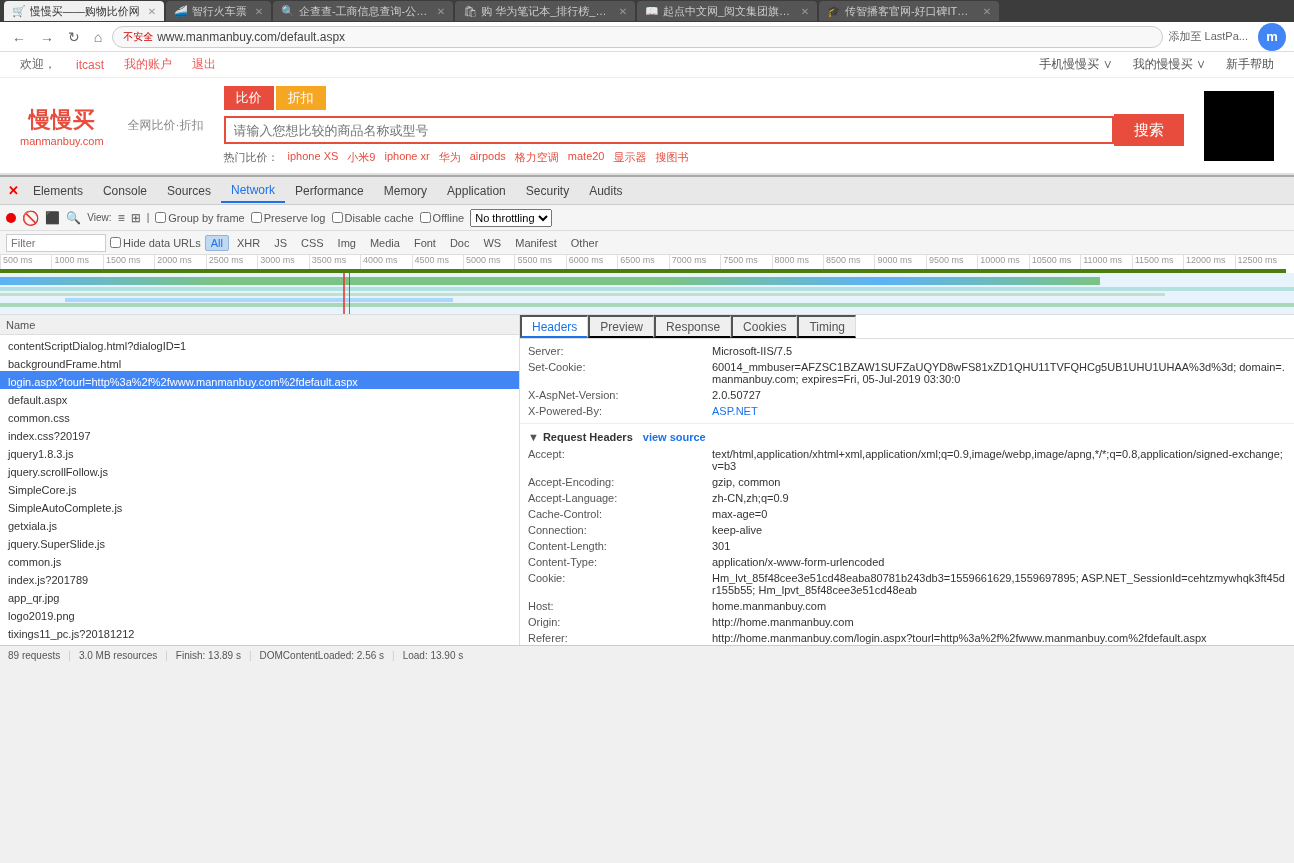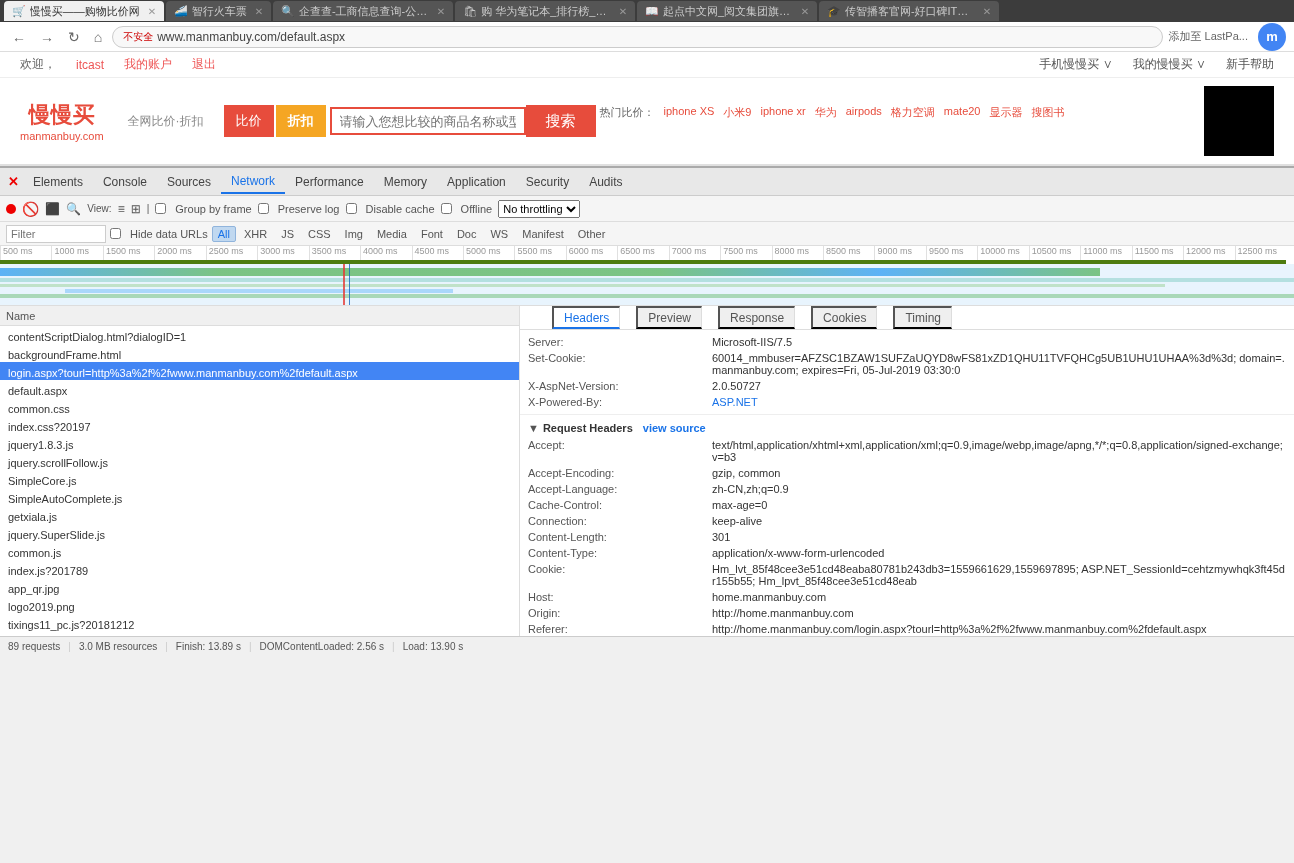--- a/index.html
+++ b/index.html
@@ -20,41 +20,41 @@
 
     
     .website-area { background: #fff; border-bottom: 2px solid #e0e0e0; }
     .site-nav { display: flex; align-items: center; padding: 4px 20px; gap: 20px; font-size: 12px; color: #666; border-bottom: 1px solid #eee; }
     .site-nav a { color: #e55; text-decoration: none; }
     .site-header { display: flex; align-items: center; padding: 8px 20px; gap: 20px; }
     .logo-area { display: flex; flex-direction: column; align-items: center; }
     .logo-text { color: #e74c3c; font-size: 22px; font-weight: bold; font-family: 'SimSun', serif; }
     .logo-sub { color: #e74c3c; font-size: 11px; }
     .logo-slogan { color: #888; font-size: 12px; margin-left: 4px; }
-    .search-area { display: flex; flex-direction: row; gap: 4px; flex: 1; }
+    .search-area { display: flex; flex-direction: column; gap: 4px; flex: 1; }
     .search-tabs { display: flex; gap: 2px; }
     .search-tab { padding: 3px 12px; font-size: 13px; cursor: pointer; border: none; background: #e74c3c; color: #fff; }
-    .search-tab.inactive { background: #f5a623; font-weight: bold; }
+    .search-tab.inactive { background: #f5a623; }
     .search-box-row { display: flex; align-items: center; }
     .search-input { flex: 1; height: 28px; border: 2px solid #e74c3c; padding: 0 8px; font-size: 13px; outline: none; }
     .search-btn { background: #e74c3c; color: #fff; border: none; height: 32px; padding: 0 20px; font-size: 15px; cursor: pointer; }
     .hot-search { font-size: 11px; color: #666; display: flex; gap: 9px; }
     .hot-search span { color: #666; }
     .hot-search a { color: #e74c3c; text-decoration: none; }
     .qr-box { width: 60px; height: 60px; background: #000; }
 
     
     .devtools { background: #f5f5f5; border-top: 2px solid #aaa; display: flex; flex-direction: column; height: 490px; }
     .devtools-tabs { display: flex; align-items: center; background: #e8e8e8; border-bottom: 1px solid #ccc; height: 28px; padding: 0 4px; }
     .devtools-tab { padding: 4px 10px; font-size: 12px; color: #444; cursor: pointer; border: none; background: none; }
     .devtools-tab.active { color: #1a73e8; border-bottom: 2px solid #1a73e8; }
     .devtools-toolbar { display: flex; align-items: center; gap: 6px; padding: 3px 6px; background: #f5f5f5; border-bottom: 1px solid #ddd; height: 26px; }
     .filter-row { display: flex; align-items: center; gap: 4px; padding: 2px 6px; background: #f5f5f5; border-bottom: 1px solid #ddd; height: 24px; }
     .filter-input { height: 18px; font-size: 11px; padding: 0 4px; border: 1px solid #ccc; width: 100px; }
-    .filter-label { font-size: 11px; color: #555; display: flex; align-items: center; gap: 9px; }
+    .filter-label { font-size: 11px; color: #555; display: flex; align-items: center; gap: 2px; }
     .type-filter { display: flex; gap: 2px; }
     .type-btn { font-size: 11px; padding: 1px 5px; background: none; border: 1px solid transparent; cursor: pointer; color: #555; border-radius: 2px; }
     .type-btn.active { background: #c0d8f0; color: #1a73e8; border-color: #90b4dc; }
 
     
     .timeline { background: #fff; border-bottom: 1px solid #ddd; height: 60px; display: flex; position: relative; overflow: hidden; }
     .timeline-ticks { position: absolute; top: 0; left: 0; right: 8px; height: 18px; display: flex; font-size: 9px; color: #999; border-bottom: 4px solid #4d7c0f; }
     .tick { flex: 1; border-left: 1px solid #e0e0e0; padding-left: 2px; }
     .timeline-bars { position: absolute; top: 18px; left: 0; right: 0; bottom: 0; background: #e8f4fd; }
 
@@ -62,21 +62,21 @@
     .main-content { display: flex; flex: 1; overflow: hidden; height: calc(490px - 115px); }
 
     
     .file-list { width: 520px; border-right: 1px solid #ddd; overflow-y: auto; background: #fff; }
     .file-list-header { display: flex; align-items: center; padding: 2px 6px; background: #f0f0f0; border-bottom: 1px solid #ddd; font-size: 11px; color: #555; height: 20px; }
     .file-item { padding: 2px 8px; font-size: 11px; color: #333; cursor: pointer; white-space: nowrap; overflow: hidden; text-overflow: ellipsis; height: 18px; line-height: 18px; }
     .file-item.selected { background: #4285f4; color: #fff; }
 
     
     .detail-panel { flex: 1; overflow-y: auto; background: #fff; }
-    .detail-tabs { display: flex; gap: 16px; border-bottom: 1px solid #ddd; height: 24px; padding-left: 32px; }
+    .detail-tabs { display: flex; gap: 0; border-bottom: 1px solid #ddd; height: 24px; }
     .detail-tab { padding: 3px 10px; font-size: 12px; color: #555; cursor: pointer; border-right: 1px solid #ddd; }
     .detail-tab.active { color: #1a73e8; border-bottom: 2px solid #1a73e8; background: #fff; }
     .detail-section { padding: 4px 8px; border-bottom: 1px solid #eee; font-size: 11px; }
     .detail-row { display: flex; padding: 2px 0; gap: 4px; }
     .detail-key { color: #555; min-width: 180px; font-weight: 500; }
     .detail-val { color: #333; flex: 1; word-break: break-all; }
     .detail-val.blue { color: #1a73e8; }
     .section-header { display: flex; align-items: center; gap: 4px; padding: 3px 0; font-size: 11px; font-weight: bold; color: #333; cursor: pointer; }
     .section-header .arrow { color: #555; }
     .view-source { color: #1a73e8; font-size: 11px; cursor: pointer; margin-left: 6px; }

